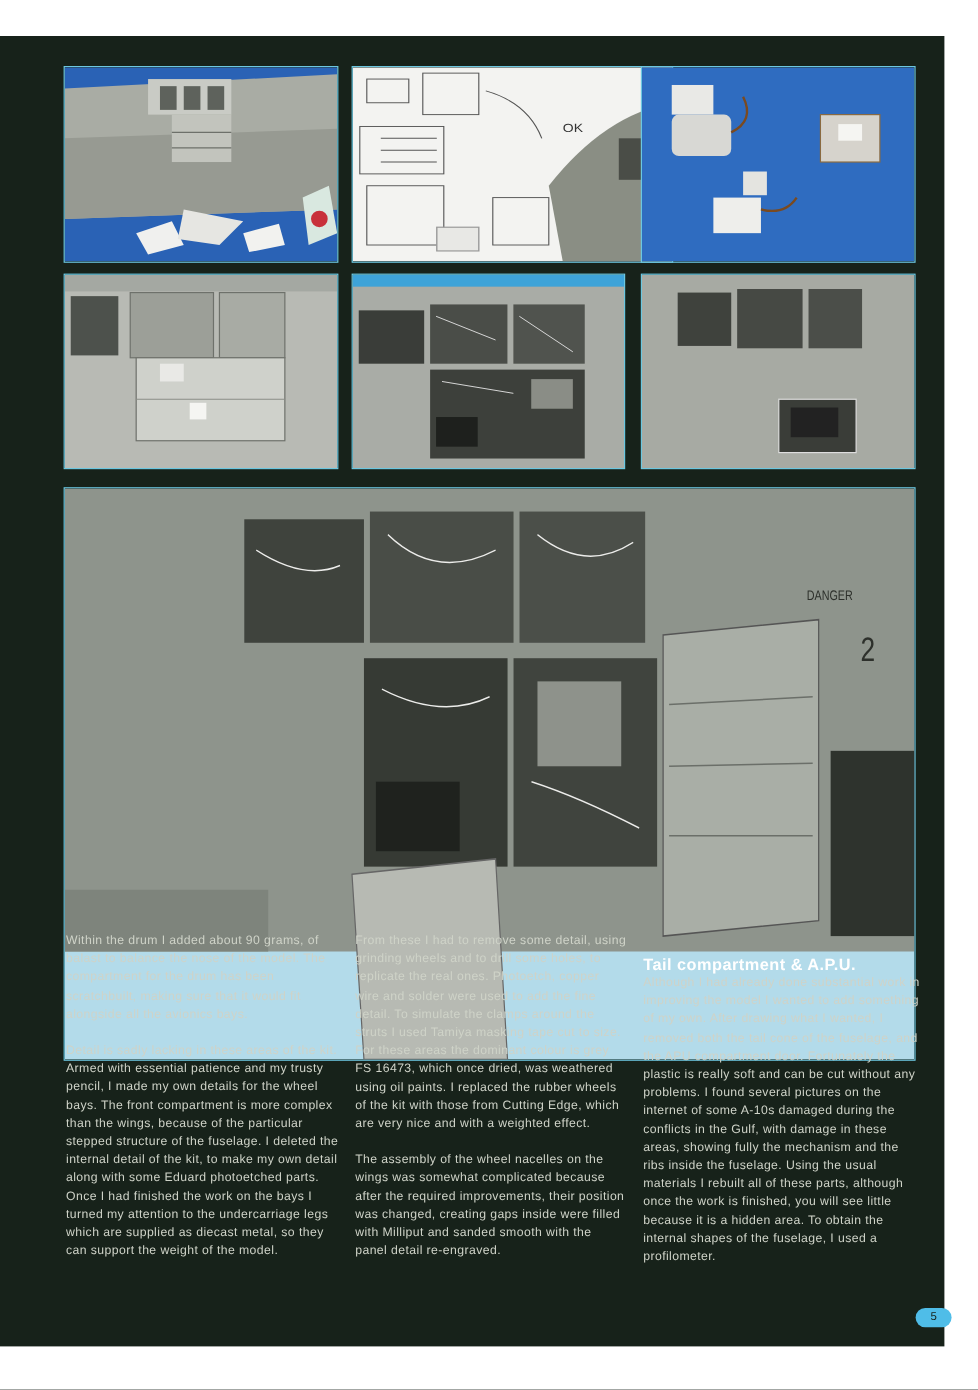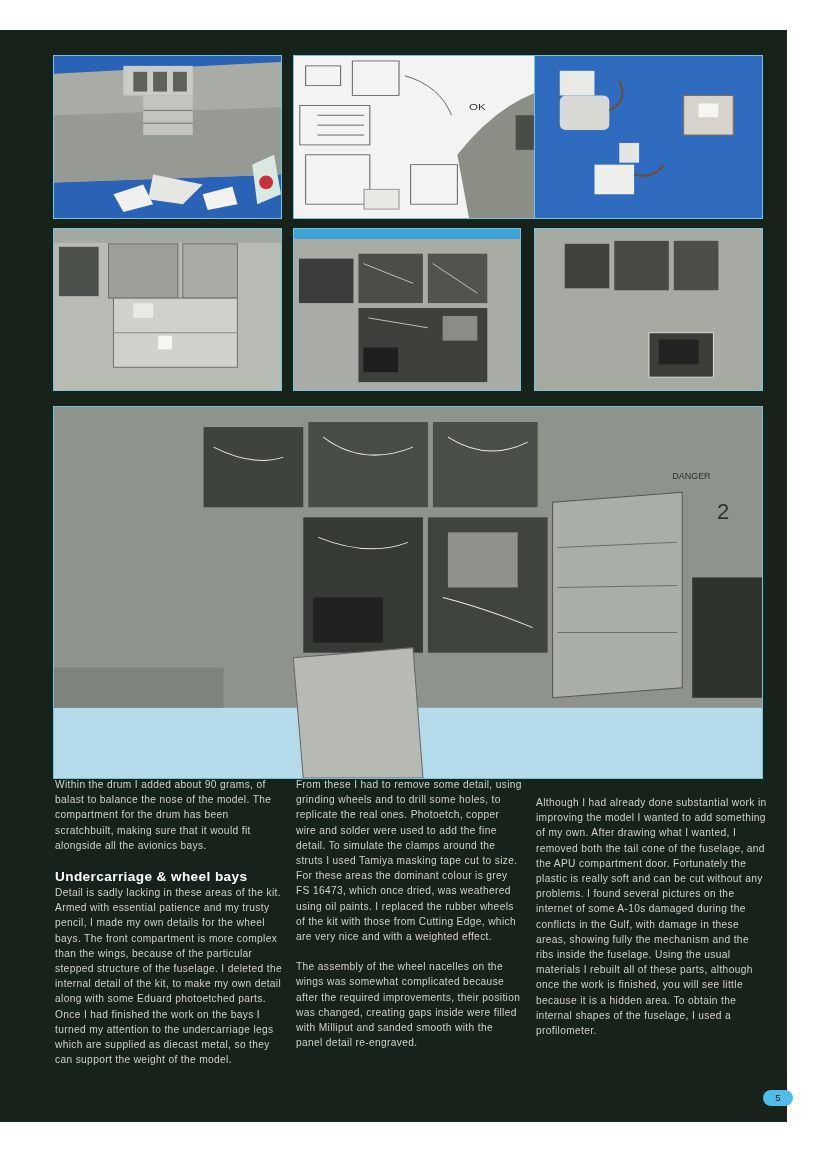--- a/index.html
+++ b/index.html
@@ -107,21 +107,21 @@
   <svg viewBox="0 0 229 163" preserveAspectRatio="none">
     <rect width="229" height="163" fill="#a7aaa3"></rect>
     <rect x="30" y="15" width="45" height="45" fill="#3f423d"></rect>
     <rect x="80" y="12" width="55" height="50" fill="#464944"></rect>
     <rect x="140" y="12" width="45" height="50" fill="#4b4e49"></rect>
     <rect x="115" y="105" width="65" height="45" fill="#3a3d38" stroke="#ddd"></rect>
     <rect x="125" y="112" width="40" height="25" fill="#222"></rect>
   </svg>
 </div>
 
-<div class="photo" style="left:53px;top:406px;width:710px;height:373px;">
+<div class="photo" style="left:53px;top:406px;width:710px;height:478px;">
   <svg viewBox="0 0 710 370" preserveAspectRatio="none">
     <rect width="710" height="370" fill="#8c928a"></rect>
     <rect x="0" y="290" width="710" height="80" fill="#b3dbea"></rect>
     <path d="M0 0 L710 0 L710 300 L0 300 Z" fill="#8e948c"></path>
     <rect x="0" y="260" width="170" height="40" fill="#7e847c"></rect>
     <rect x="150" y="20" width="100" height="80" fill="#3f433d"></rect>
     <rect x="255" y="15" width="120" height="85" fill="#494d47"></rect>
     <rect x="380" y="15" width="105" height="85" fill="#4b4f49"></rect>
     <rect x="250" y="110" width="120" height="135" fill="#363a34"></rect>
     <rect x="375" y="110" width="120" height="135" fill="#40443e"></rect>
@@ -139,27 +139,27 @@
     </g>
     <text x="620" y="72" font-size="9" fill="#2d302b" font-family="Liberation Sans, sans-serif">DANGER</text>
     <text x="665" y="112" font-size="22" fill="#2d302b" font-family="Liberation Sans, sans-serif">2</text>
     <rect x="640" y="170" width="70" height="120" fill="#2e332d"></rect>
   </svg>
 </div>
 
 <div class="col" style="left:55px;width:228px;">
   <p>Within the drum I added about 90 grams, of balast to balance the nose of the model. The compartment for the drum has been scratchbuilt, making sure that it would fit alongside all the avionics bays.</p>
   <div class="gap"></div>
-  <h2>Undercarriage &amp; wheel bays</h2>
   <p>Detail is sadly lacking in these areas of the kit. Armed with essential patience and my trusty pencil, I made my own details for the wheel bays. The front compartment is more complex than the wings, because of the particular stepped structure of the fuselage. I deleted the internal detail of the kit, to make my own detail along with some Eduard photoetched parts. Once I had finished the work on the bays I turned my attention to the undercarriage legs which are supplied as diecast metal, so they can support the weight of the model.</p>
 </div>
 
 <div class="col" style="left:296px;width:226px;">
   <p>From these I had to remove some detail, using grinding wheels and to drill some holes, to replicate the real ones. Photoetch, copper wire and solder were used to add the fine detail. To simulate the clamps around the struts I used Tamiya masking tape cut to size. For these areas the dominant colour is grey FS 16473, which once dried, was weathered using oil paints. I replaced the rubber wheels of the kit with those from Cutting Edge, which are very nice and with a weighted effect.</p>
   <div class="gap"></div>
   <p>The assembly of the wheel nacelles on the wings was somewhat complicated because after the required improvements, their position was changed, creating gaps inside were filled with Milliput and sanded smooth with the panel detail re-engraved.</p>
 </div>
 
 <div class="col" style="left:536px;width:232px;top:795px;">
+  <h2>Tail compartment &amp; A.P.U.</h2>
   <p>Although I had already done substantial work in improving the model I wanted to add something of my own. After drawing what I wanted, I removed both the tail cone of the fuselage, and the APU compartment door. Fortunately the plastic is really soft  and can be cut without any problems. I found several pictures on the internet of some A-10s damaged during the conflicts in the Gulf, with damage in these areas, showing fully the mechanism and the ribs inside the fuselage. Using the usual materials I rebuilt all of these parts, although once the work is finished, you will see little because it is a hidden area. To obtain the internal shapes of the fuselage, I used a profilometer.</p>
 </div>
 
 <div class="pagenum">5</div>
 
 </body></html>

